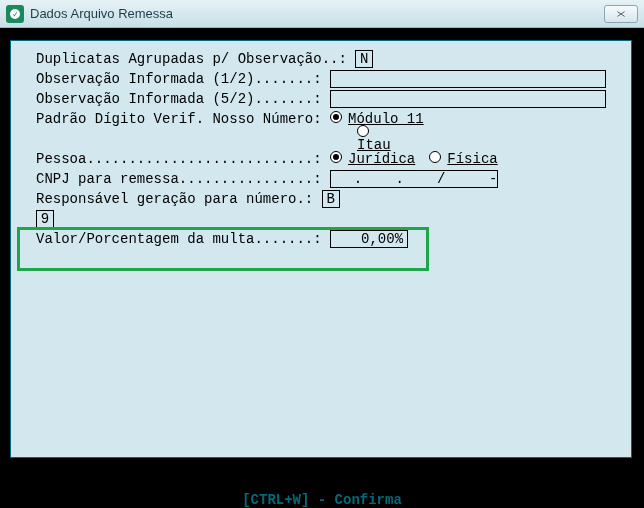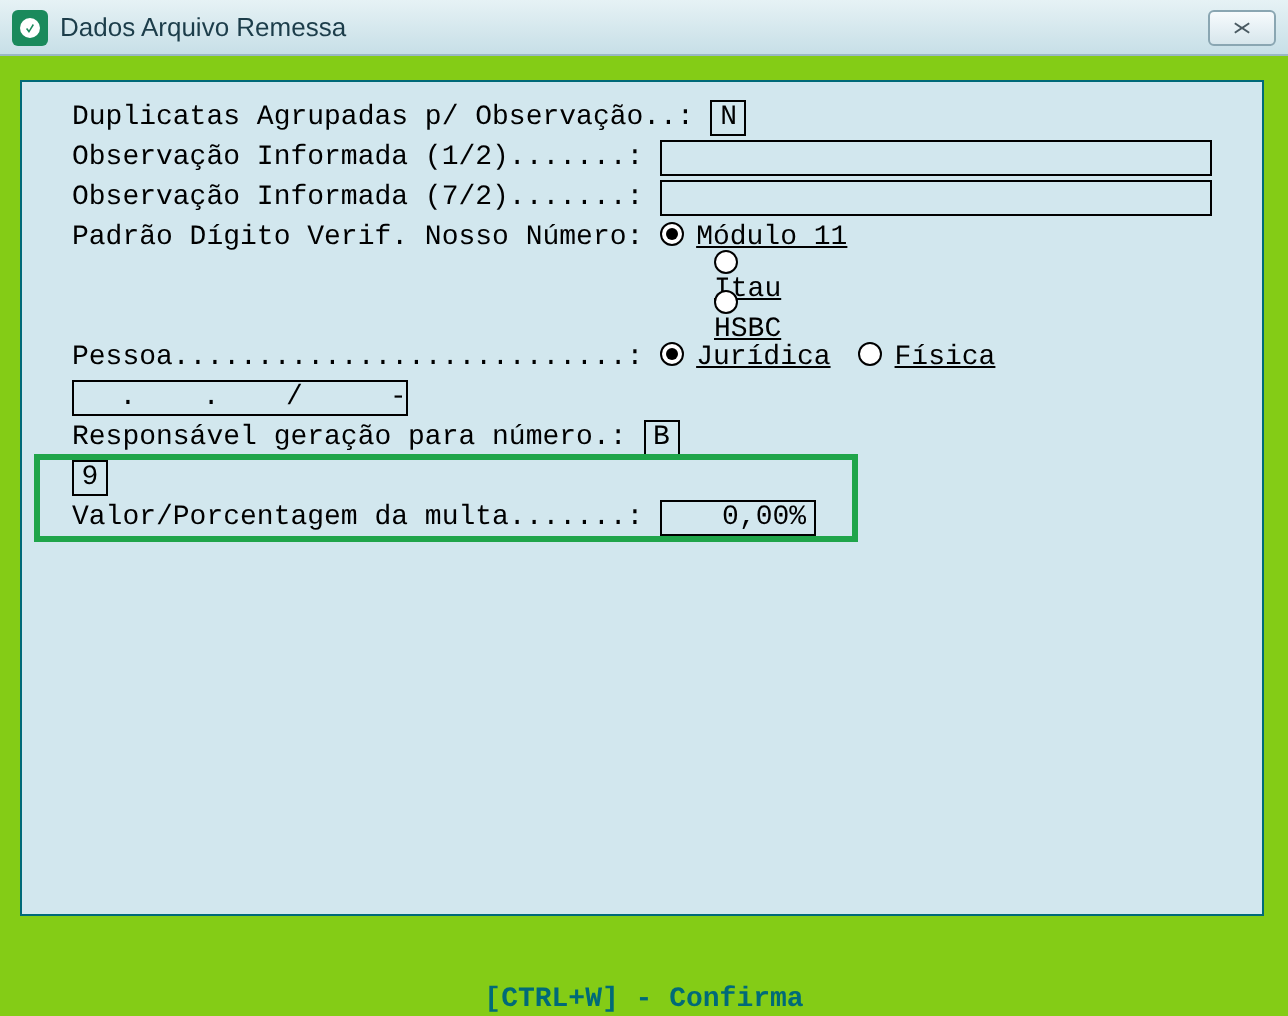--- a/index.html
+++ b/index.html
@@ -1,21 +1,21 @@
 <!DOCTYPE html>
 <html><head>
   <meta charset="utf-8">
   <style>
     * { box-sizing: border-box; margin: 0; padding: 0; }
     html, body { width: 644px; height: 508px; overflow: hidden; }
     body { font-family: "Courier New", monospace; font-size: 14px; background: #d2e7ee; }
 
     .window {
       width: 644px; height: 508px;
-      background: #84cc16;
+      background: #000000;
       position: relative;
     }
 
     .titlebar {
       height: 28px;
       background: linear-gradient(#e6f2f5, #c7dfe7);
       border-bottom: 1px solid #9ab8c4;
       display: flex; align-items: center;
       padding: 0 6px;
     }
@@ -142,57 +142,52 @@
       <span class="label">Duplicatas Agrupadas p/ Observação..: </span>
       <input class="txt-input txt-sm" value="N" style="">
     </div>
 
     <div class="row">
       <span class="label">Observação Informada (1/2).......: </span>
       <input class="txt-input txt-lg" value="" style="">
     </div>
 
     <div class="row">
-      <span class="label">Observação Informada (7/2).......: </span>
+      <span class="label">Observação Informada (5/2).......: </span>
       <input class="txt-input txt-lg" value="" style="">
     </div>
 
     <div class="row">
       <span class="label">Padrão Dígito Verif. Nosso Número: </span>
       <span class="radio sel">
         <span class="dot"></span>
         <span class="rlabel">Módulo 11</span>
       </span>
     </div>
     <div class="row">
       <span class="indent-radio radio">
         <span class="dot"></span>
         <span class="rlabel">Itau</span>
       </span>
     </div>
-    <div class="row">
-      <span class="indent-radio radio">
-        <span class="dot"></span>
-        <span class="rlabel">HSBC</span>
-      </span>
-    </div>
 
     <div class="row">
       <span class="label">Pessoa...........................: </span>
       <span class="radio sel">
         <span class="dot"></span>
         <span class="rlabel">Jurídica</span>
       </span>
       <span class="radio">
         <span class="dot"></span>
         <span class="rlabel">Física</span>
       </span>
     </div>
 
     <div class="row">
+      <span class="label">CNPJ para remessa................: </span>
       <input class="txt-input txt-cnpj" value="  .   .   /    -  " style="">
     </div>
 
     <div class="row">
       <span class="label">Responsável geração para número.: </span>
       <input class="txt-input txt-sm" value="B" style="">
     </div>
 
     <div class="row">
       <input class="txt-input txt-sm" value="9" style="">

